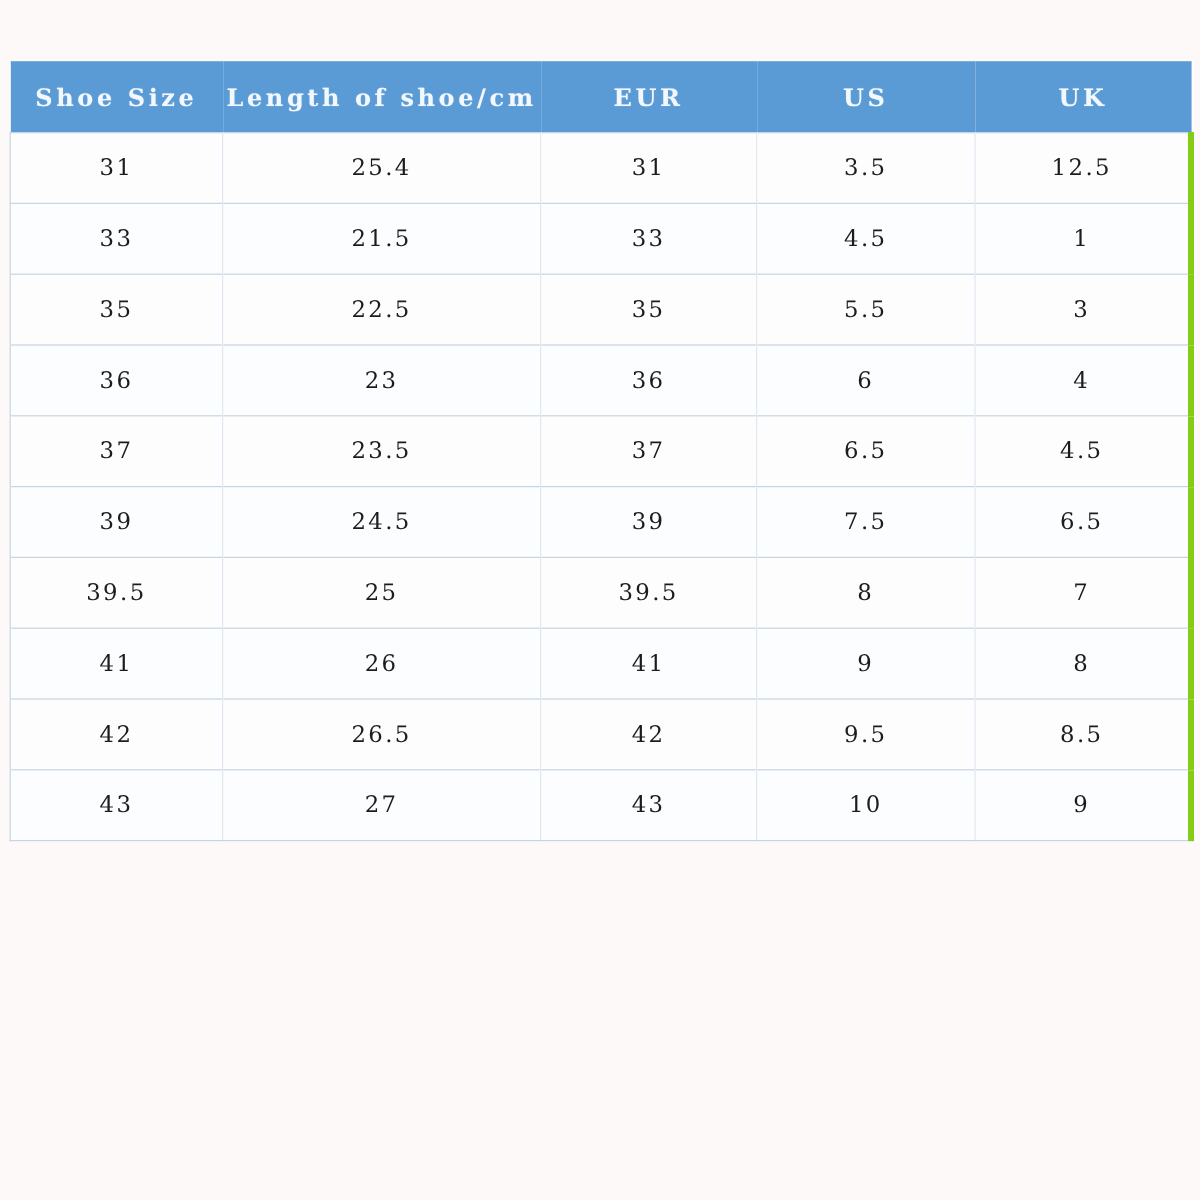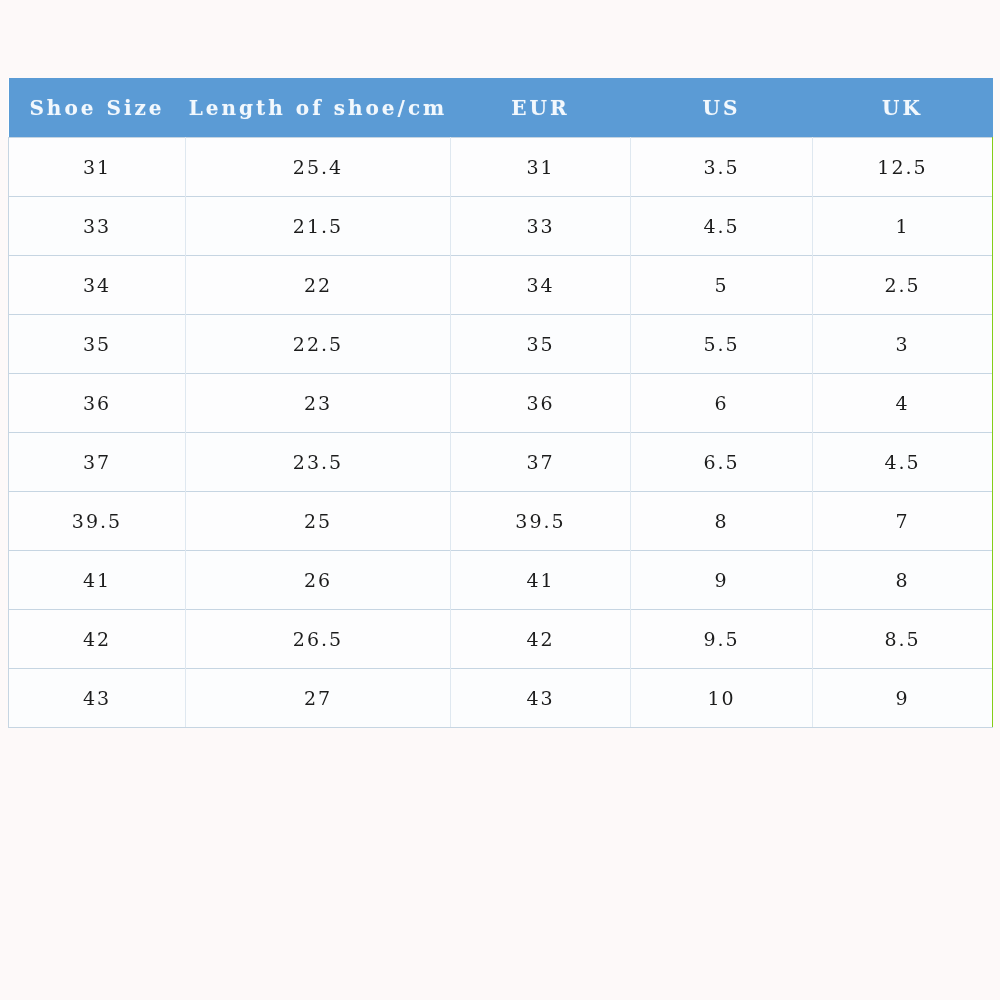--- a/index.html
+++ b/index.html
@@ -19,21 +19,21 @@
     position: relative;
     width: 1000px;
     height: 1000px;
     background: #fdf9f9;
   }
 
   
   #size-table-wrap {
     position: absolute;
     left: 8px;
-    top: 78px;
+    top: 51px;
     width: 984px;
   }
 
   table.size-table {
     width: 984px;
     border-collapse: collapse;
     table-layout: fixed;
     background: #ffffff;
   }
 
@@ -70,21 +70,21 @@
     border-right: 1px solid #dfe8f0;
     letter-spacing: 2px;
     font-family: "DejaVu Serif", "Liberation Serif", serif;
     padding: 0;
   }
 
   tbody tr td:first-child {
     border-left: 1px solid #c6d5e2;
   }
   tbody tr td:last-child {
-    border-right: 1px solid #84cc16;
+    border-right: 5px solid #84cc16;
   }
   tbody tr:last-child td {
     border-bottom: 1px solid #c6d5e2;
   }
 
   
   tbody tr:nth-child(even) td {
     background: #fcfdfe;
   }
 </style>
@@ -120,46 +120,46 @@
             <td>12.5</td>
           </tr>
           <tr>
             <td>33</td>
             <td>21.5</td>
             <td>33</td>
             <td>4.5</td>
             <td>1</td>
           </tr>
           <tr>
-            <td>34</td>
-            <td>22</td>
-            <td>34</td>
-            <td>5</td>
-            <td>2.5</td>
-          </tr>
-          <tr>
             <td>35</td>
             <td>22.5</td>
             <td>35</td>
             <td>5.5</td>
             <td>3</td>
           </tr>
           <tr>
             <td>36</td>
             <td>23</td>
             <td>36</td>
             <td>6</td>
             <td>4</td>
           </tr>
           <tr>
             <td>37</td>
             <td>23.5</td>
             <td>37</td>
             <td>6.5</td>
             <td>4.5</td>
+          </tr>
+          <tr>
+            <td>39</td>
+            <td>24.5</td>
+            <td>39</td>
+            <td>7.5</td>
+            <td>6.5</td>
           </tr>
           <tr>
             <td>39.5</td>
             <td>25</td>
             <td>39.5</td>
             <td>8</td>
             <td>7</td>
           </tr>
           <tr>
             <td>41</td>

